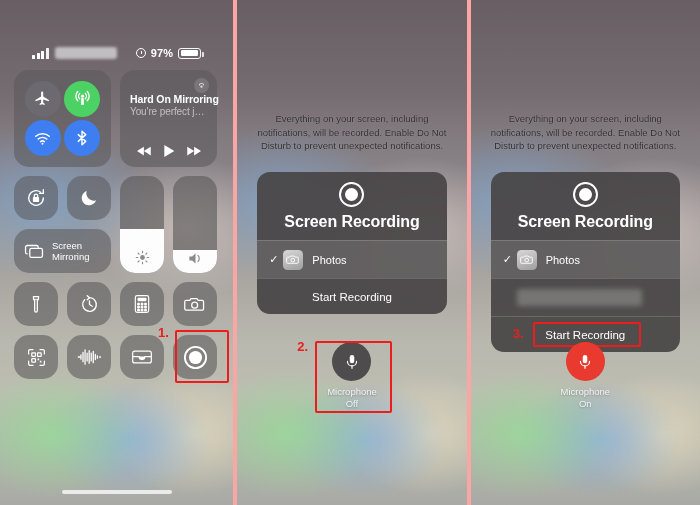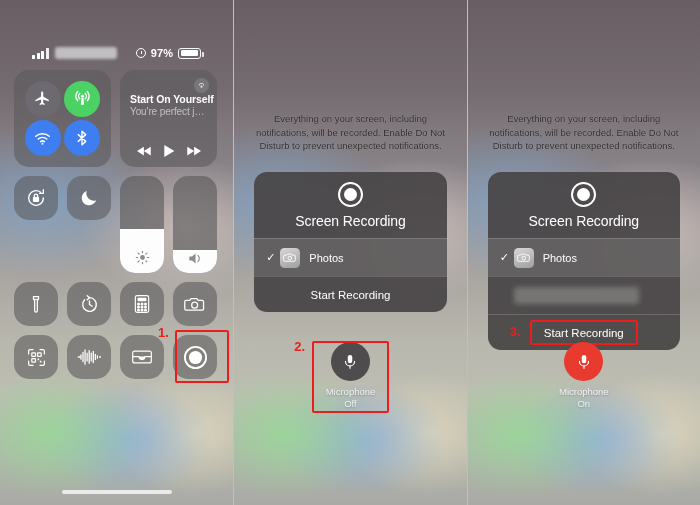--- a/index.html
+++ b/index.html
@@ -10,21 +10,21 @@
     background: #8a8286;
   }
   .stage { position: relative; width: 700px; height: 505px; display: flex; }
 
   .panel {
     position: relative;
     width: 233.33px; height: 505px;
     overflow: hidden;
     flex: 0 0 auto;
   }
-  .panel + .panel { border-left: 1px solid #fca5a5; }
+  .panel + .panel { border-left: 4px solid #fca5a5; }
 
   
   .wall {
     position: absolute; inset: 0;
     background:
       radial-gradient(130px 90px at 22% 86%, rgba(150,220,150,.78), rgba(150,220,150,0) 72%),
       radial-gradient(120px 80px at 55% 87%, rgba(130,175,225,.70), rgba(130,175,225,0) 72%),
       radial-gradient(120px 85px at 83% 86%, rgba(235,222,190,.72), rgba(235,222,190,0) 72%),
       radial-gradient(160px 110px at 18% 40%, rgba(125,175,225,.60), rgba(125,175,225,0) 70%),
       radial-gradient(150px 100px at 80% 45%, rgba(225,210,205,.62), rgba(225,210,205,0) 70%),
@@ -135,21 +135,21 @@
   .dialog {
     position: absolute; left: 20px; right: 20px; top: 172px;
     border-radius: 13px; overflow: hidden;
     background: rgba(72,69,70,.93);
     backdrop-filter: blur(12px);
   }
   .dlg-head { padding: 10px 0 9px; text-align: center; }
   .rec-ring { width: 25px; height: 25px; border-radius: 50%; border: 2px solid #fff;
               display: flex; align-items: center; justify-content: center; margin: 0 auto 6px; }
   .rec-dot { width: 13px; height: 13px; border-radius: 50%; background: #fff; }
-  .dlg-title { color: #fff; font-size: 14px; font-weight: 400; letter-spacing: -.1px; }
+  .dlg-title { color: #fff; font-size: 16px; font-weight: 700; letter-spacing: -.1px; }
   .dlg-row {
     height: 38px; display: flex; align-items: center; padding: 0 0 0 12px;
     border-top: .8px solid rgba(255,255,255,.16);
     position: relative;
   }
   .dlg-row.sel { background: rgba(116,113,114,.55); }
   .check { width: 14px; color: #fff; font-size: 11px; }
   .app-ico { width: 20px; height: 20px; border-radius: 4.5px; margin-right: 9px; flex: 0 0 auto;
              display: flex; align-items: center; justify-content: center; }
   .app-ico.photos { background: linear-gradient(160deg,#d8d8d8,#9e9e9e); }
@@ -226,21 +226,21 @@
           </div>
         </div>
 
         <div class="mod mod-media">
           <span class="airplay">
             <svg width="9" height="9" viewBox="0 0 24 24" fill="#e3e1e4">
                 <path d="M12 5a7 7 0 0 0-7 7h2a5 5 0 0 1 10 0h2a7 7 0 0 0-7-7z"></path>
                 <circle cx="12" cy="15" r="3"></circle>
               </svg>
           </span>
-          <div class="track-title">Start On Yourself</div>
+          <div class="track-title">Hard On Mirroring</div>
           <div class="track-sub">You're perfect j…</div>
           <div class="media-ctrls">
             <svg width="15" height="12" viewBox="0 0 24 18" fill="#fff">
                 <path d="M11 9 22 2v14zM0 9 11 2v14z"></path>
               </svg>
             <svg width="12" height="14" viewBox="0 0 18 20" fill="#fff">
                 <path d="M2 1l15 9-15 9z"></path>
               </svg>
             <svg width="15" height="12" viewBox="0 0 24 18" fill="#fff">
                 <path d="M13 9 2 2v14zM24 9 13 2v14z"></path>
@@ -258,20 +258,30 @@
                 <path d="M20 3v4h-4" stroke-linecap="round" stroke-linejoin="round"></path>
                 <rect x="8.6" y="11" width="6.8" height="5.4" rx="1.1" fill="#fff" stroke="none"></rect>
                 <path d="M10.2 11V9.6a1.8 1.8 0 0 1 3.6 0V11"></path>
               </svg>
             </div>
             <div class="mod mod-sq">
               <svg width="20" height="20" viewBox="0 0 24 24" fill="#fff">
                   <path d="M20.5 14.6A8.6 8.6 0 0 1 9.4 3.6a8.8 8.8 0 1 0 11.1 11z"></path>
                 </svg>
             </div>
+          </div>
+          <div class="mod mirror">
+            <svg width="22" height="18" viewBox="0 0 26 20" fill="none" stroke="#fff" stroke-width="1.5">
+              <rect x="8" y="7" width="15" height="10.5" rx="2"></rect>
+                <path d="M5 13.5a2 2 0 0 1-2-2v-6a2 2 0 0 1 2-2h11a2 2 0 0 1 2 2v.5" stroke-linecap="round"></path>
+            </svg>
+            <span class="mirror-label">
+              <span>Screen</span><br>
+              <span>Mirroring</span>
+            </span>
           </div>
         </div>
 
         <div class="slider">
           <div class="slider-fill" style="height:45%"></div>
           <span class="slider-ico">
             <svg width="17" height="17" viewBox="0 0 24 24" fill="none" stroke="#8b8b8b" stroke-width="1.7" stroke-linecap="round">
               <circle cx="12" cy="12" r="3.4" fill="#8b8b8b" stroke="none"></circle>
               <path d="M12 3.2v2.1M12 18.7v2.1M3.2 12h2.1M18.7 12h2.1M5.8 5.8l1.5 1.5M16.7 16.7l1.5 1.5M18.2 5.8l-1.5 1.5M7.3 16.7l-1.5 1.5"></path>
             </svg>

